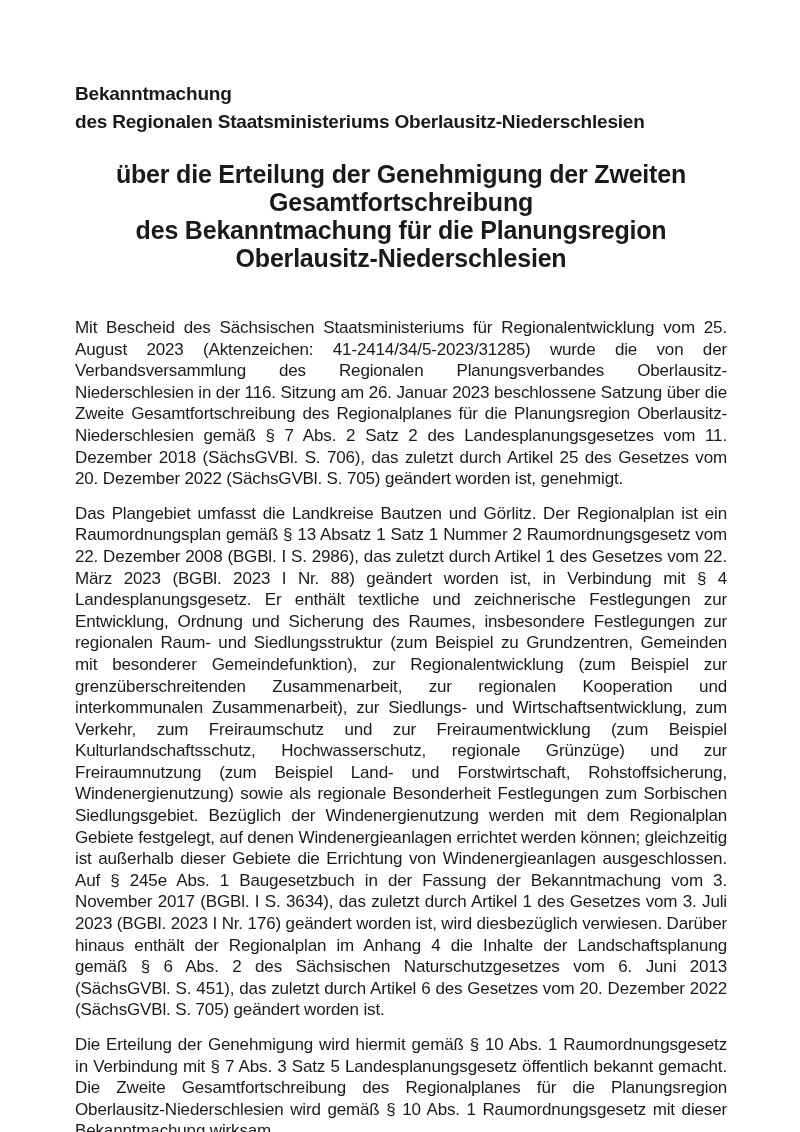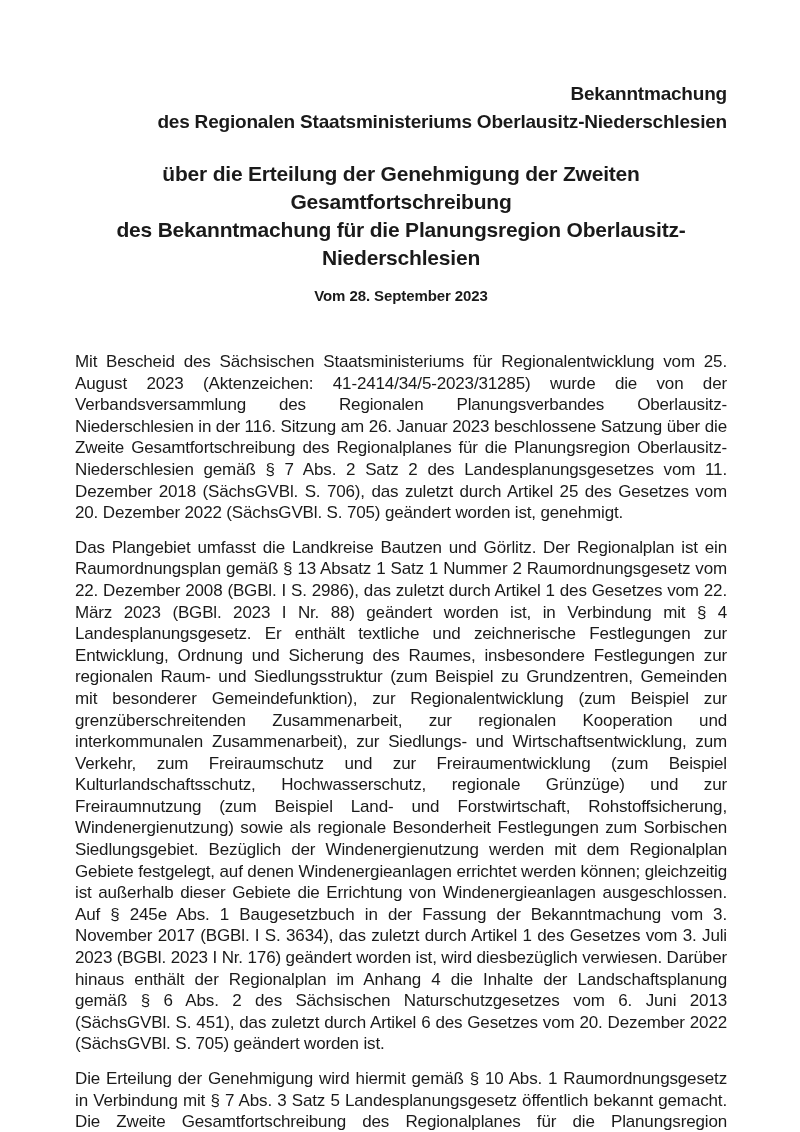--- a/index.html
+++ b/index.html
@@ -15,31 +15,31 @@
     color: #1a1a1a;
     overflow: hidden;
   }
   .page {
     width: 800px;
     height: 1132px;
     background: #ffffff;
     padding: 80px 73px 0 75px;
   }
   .heading-primary {
-    text-align: right;
+    text-align: left;
     font-weight: bold;
     font-size: 19px;
     line-height: 28px;
     letter-spacing: -0.2px;
   }
   .heading-secondary {
     margin-top: 24px;
     text-align: center;
     font-weight: bold;
-    font-size: 21px;
+    font-size: 25px;
     line-height: 28px;
     letter-spacing: -0.2px;
   }
   .date-line {
     margin-top: 14px;
     text-align: center;
     font-weight: bold;
     font-size: 15px;
     line-height: 20px;
     letter-spacing: -0.1px;
@@ -65,21 +65,20 @@
   <div class="heading-primary">
     <div>Bekanntmachung</div>
     <div>des Regionalen Staatsministeriums Oberlausitz-Niederschlesien</div>
   </div>
 
   <div class="heading-secondary">
     <div>über die Erteilung der Genehmigung der Zweiten Gesamtfortschreibung</div>
     <div>des Bekanntmachung für die Planungsregion Oberlausitz-Niederschlesien</div>
   </div>
 
-  <div class="date-line">Vom 28. September 2023</div>
 
   <div class="body-text">
     <p>Mit Bescheid des Sächsischen Staatsministeriums für Regionalentwicklung vom 25. August 2023 (Aktenzeichen: 41-2414/34/5-2023/31285) wurde die von der Verbandsversammlung des Regionalen Planungsverbandes Oberlausitz-Niederschlesien in der 116. Sitzung am 26. Januar 2023 beschlossene Satzung über die Zweite Gesamtfortschreibung des Regionalplanes für die Planungsregion Oberlausitz-Niederschlesien gemäß § 7 Abs. 2 Satz 2 des Landesplanungsgesetzes vom 11. Dezember 2018 (SächsGVBl. S. 706), das zuletzt durch Artikel 25 des Gesetzes vom 20. Dezember 2022 (SächsGVBl. S. 705) geändert worden ist, genehmigt.</p>
     <p>Das Plangebiet umfasst die Landkreise Bautzen und Görlitz. Der Regionalplan ist ein Raumordnungsplan gemäß § 13 Absatz 1 Satz 1 Nummer 2 Raumordnungsgesetz vom 22. Dezember 2008 (BGBl. I S. 2986), das zuletzt durch Artikel 1 des Gesetzes vom 22. März 2023 (BGBl. 2023 I Nr. 88) geändert worden ist, in Verbindung mit § 4 Landesplanungsgesetz. Er enthält textliche und zeichnerische Festlegungen zur Entwicklung, Ordnung und Sicherung des Raumes, insbesondere Festlegungen zur regionalen Raum- und Siedlungsstruktur (zum Beispiel zu Grundzentren, Gemeinden mit besonderer Gemeindefunktion), zur Regionalentwicklung (zum Beispiel zur grenzüberschreitenden Zusammenarbeit, zur regionalen Kooperation und interkommunalen Zusammenarbeit), zur Siedlungs- und Wirtschaftsentwicklung, zum Verkehr, zum Freiraumschutz und zur Freiraumentwicklung (zum Beispiel Kulturlandschaftsschutz, Hochwasserschutz, regionale Grünzüge) und zur Freiraumnutzung (zum Beispiel Land- und Forstwirtschaft, Rohstoffsicherung, Windenergienutzung) sowie als regionale Besonderheit Festlegungen zum Sorbischen Siedlungsgebiet. Bezüglich der Windenergienutzung werden mit dem Regionalplan Gebiete festgelegt, auf denen Windenergieanlagen errichtet werden können; gleichzeitig ist außerhalb dieser Gebiete die Errichtung von Windenergieanlagen ausgeschlossen. Auf § 245e Abs. 1 Baugesetzbuch in der Fassung der Bekanntmachung vom 3. November 2017 (BGBl. I S. 3634), das zuletzt durch Artikel 1 des Gesetzes vom 3. Juli 2023 (BGBl. 2023 I Nr. 176) geändert worden ist, wird diesbezüglich verwiesen. Darüber hinaus enthält der Regionalplan im Anhang 4 die Inhalte der Landschaftsplanung gemäß § 6 Abs. 2 des Sächsischen Naturschutzgesetzes vom 6. Juni 2013 (SächsGVBl. S. 451), das zuletzt durch Artikel 6 des Gesetzes vom 20. Dezember 2022 (SächsGVBl. S. 705) geändert worden ist.</p>
     <p>Die Erteilung der Genehmigung wird hiermit gemäß § 10 Abs. 1 Raumordnungsgesetz in Verbindung mit § 7 Abs. 3 Satz 5 Landesplanungsgesetz öffentlich bekannt gemacht. Die Zweite Gesamtfortschreibung des Regionalplanes für die Planungsregion Oberlausitz-Niederschlesien wird gemäß § 10 Abs. 1 Raumordnungsgesetz mit dieser Bekanntmachung wirksam.</p>
   </div>
 
 </div>
 
 </body></html>

